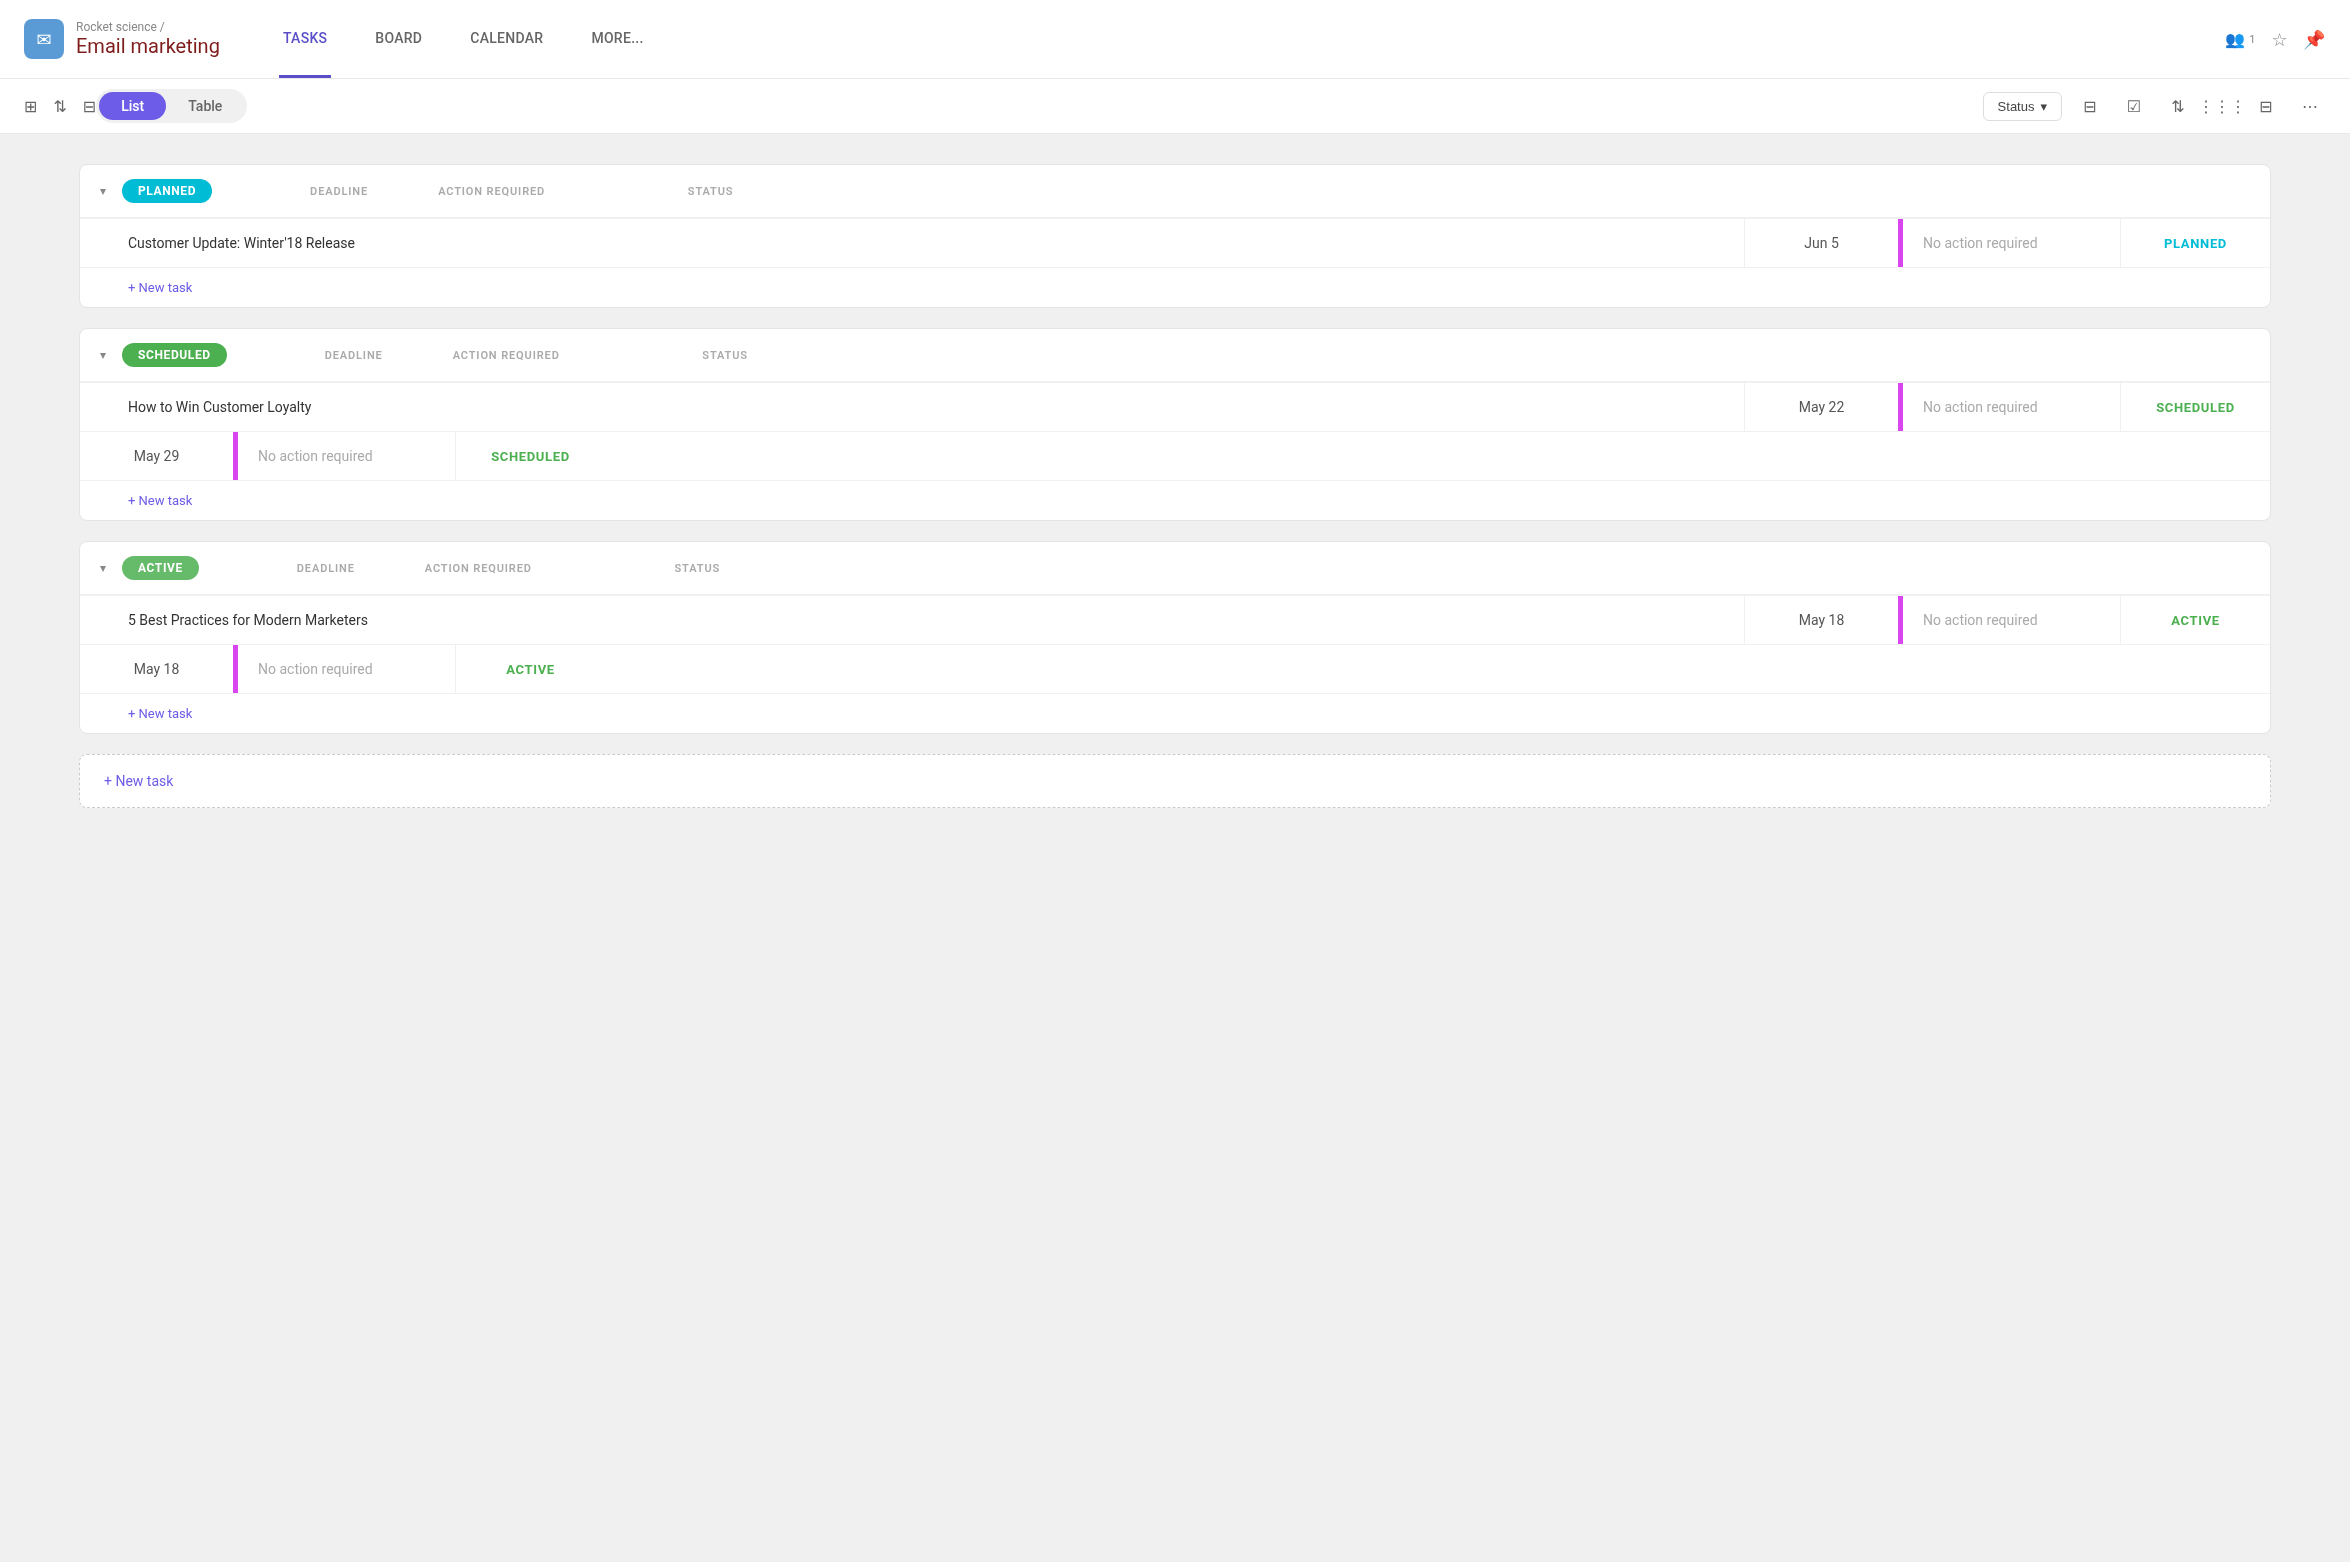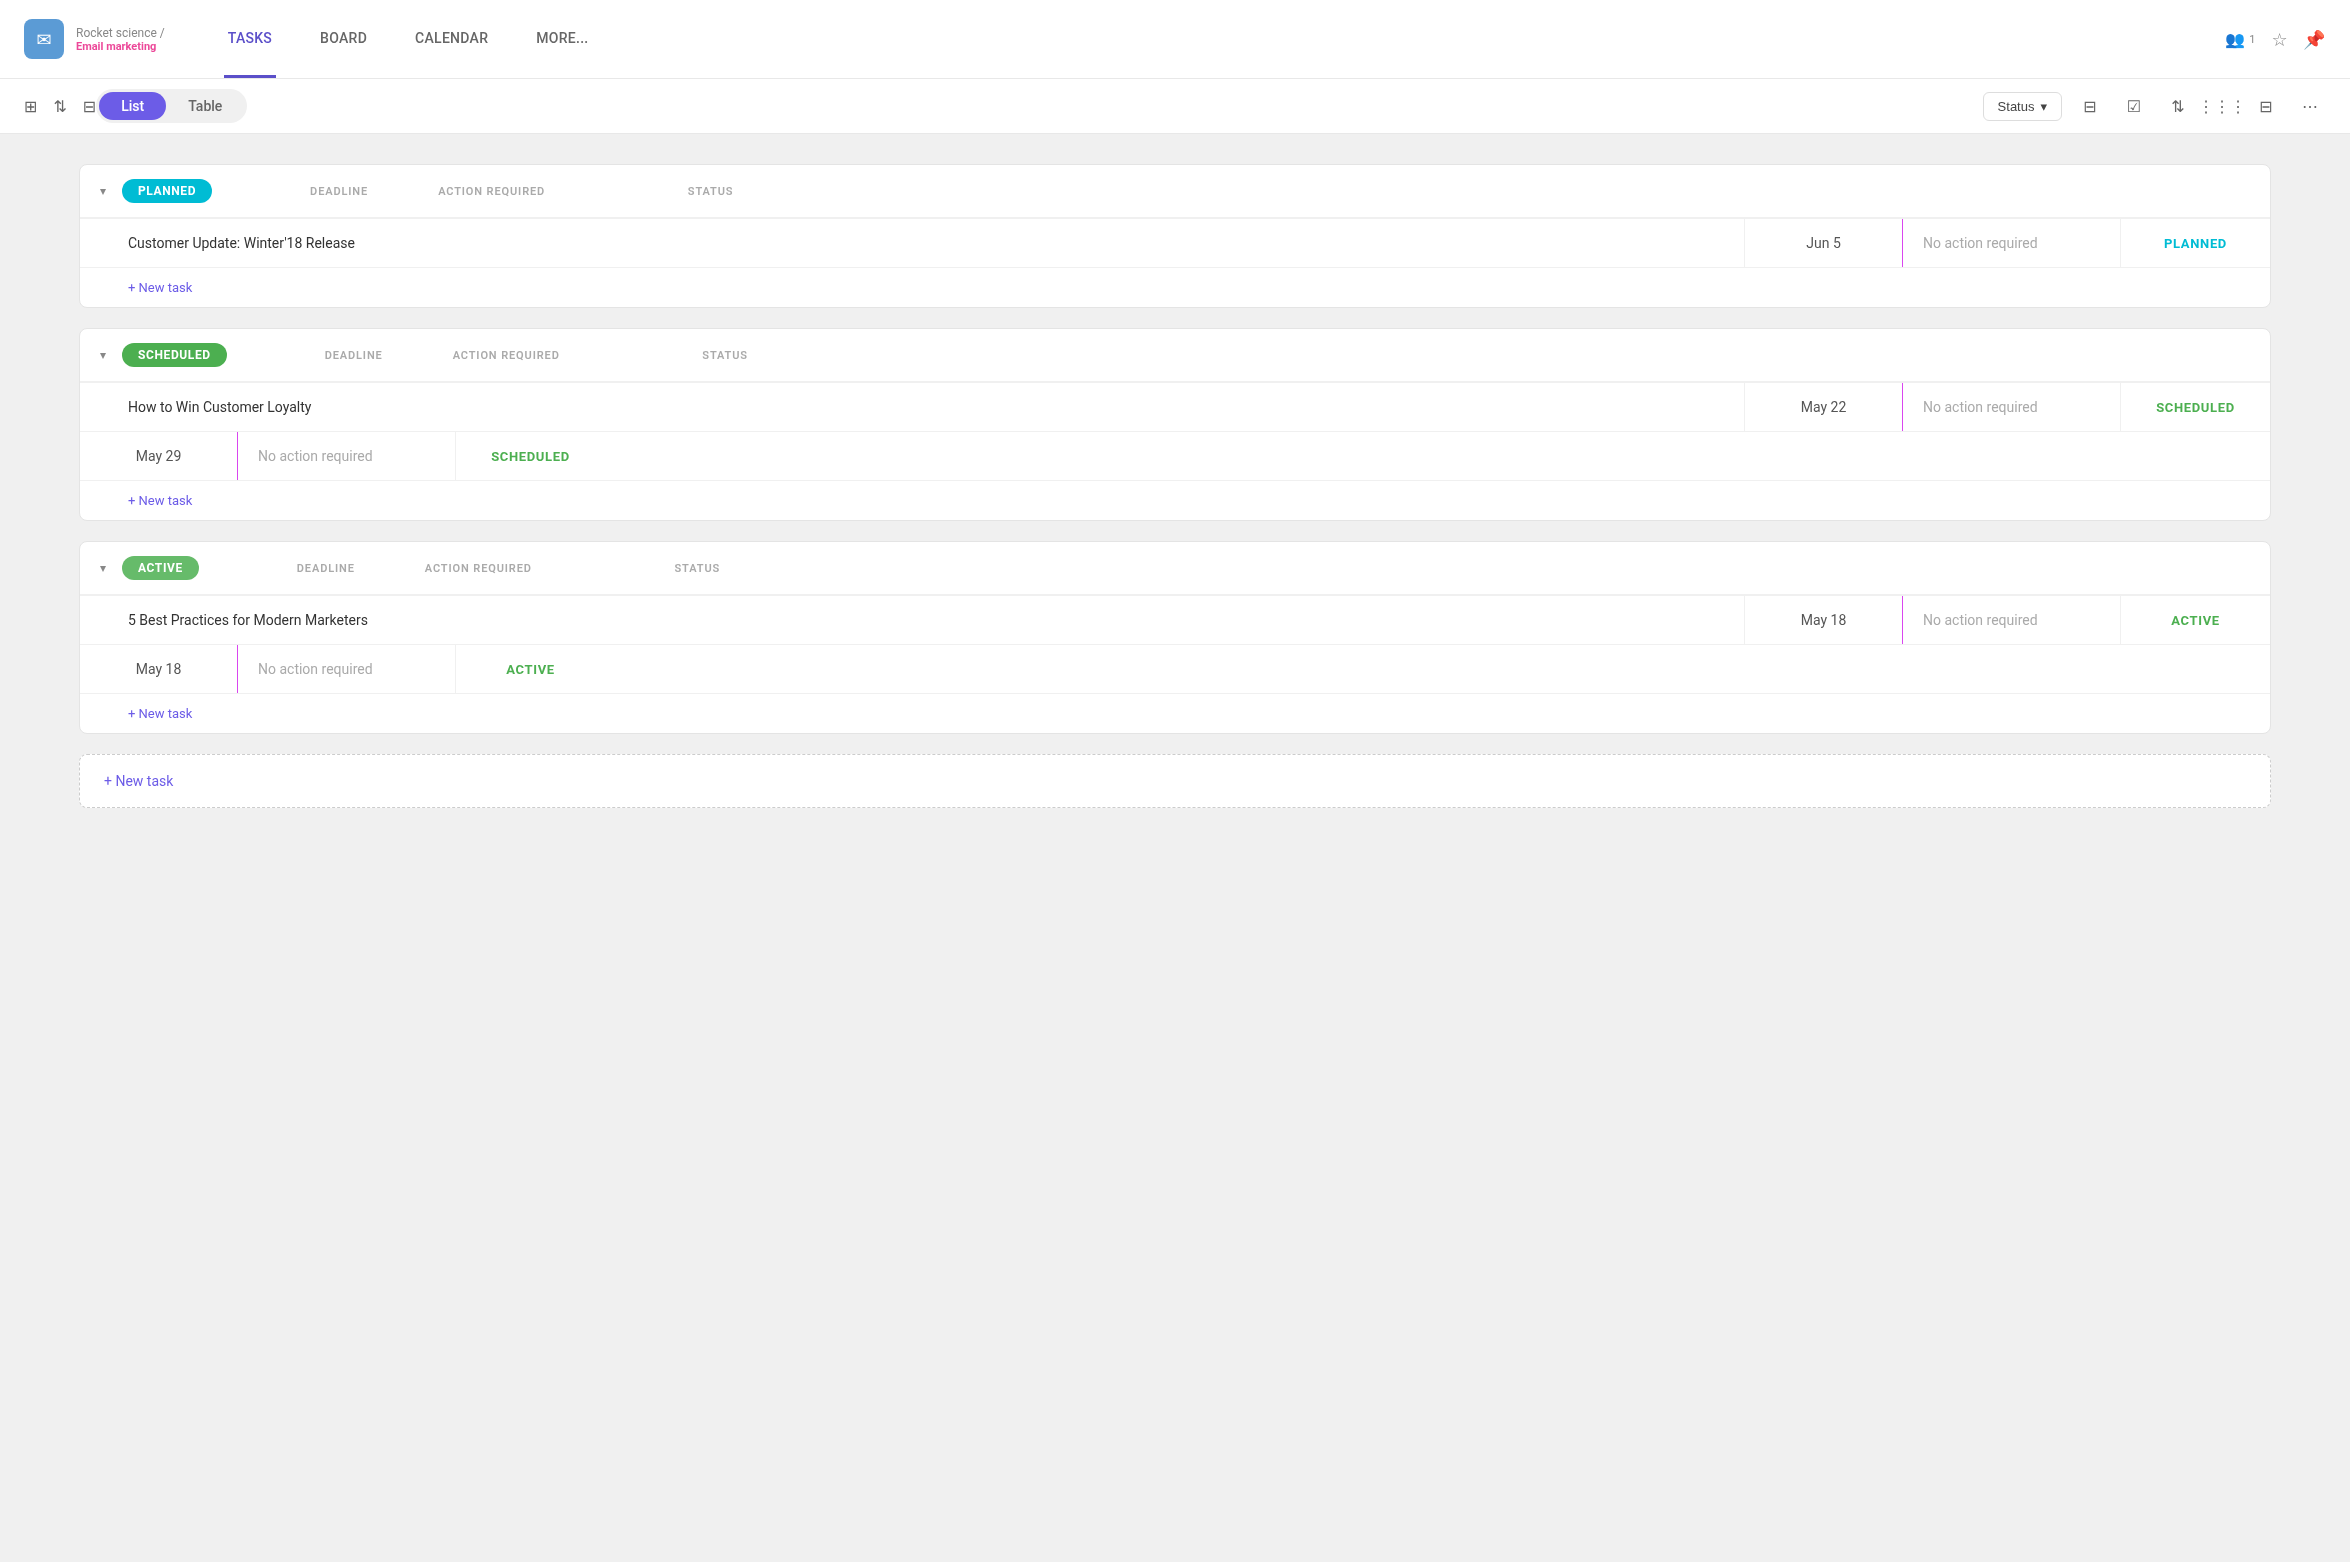--- a/index.html
+++ b/index.html
@@ -35,23 +35,23 @@
     .logo-text {
       display: flex;
       flex-direction: column;
       justify-content: flex-end;
     }
     .logo-text .parent {
       font-size: 12px;
       color: #888;
     }
     .logo-text .project {
-      font-size: 11px;
-      font-weight: 700;
-      color: #ec4899;
+      font-size: 20px;
+      font-weight: 400;
+      color: #7f1d1d;
     }
     .nav-tabs {
       display: flex;
       gap: 40px;
       align-items: flex-end;
       height: 100%;
     }
     .nav-tab {
       font-size: 14px;
       color: #666;
@@ -234,21 +234,21 @@
       font-size: 14px;
       color: #333;
       border-right: 1px solid #f0f0f0;
     }
     .task-deadline {
       width: 158px;
       text-align: center;
       padding: 16px 0;
       font-size: 14px;
       color: #555;
-      border-right: 1px solid #d946ef;
+      border-right: 5px solid #d946ef;
     }
     .task-action {
       width: 218px;
       padding: 16px 20px;
       font-size: 14px;
       color: #aaa;
       border-right: 1px solid #f0f0f0;
     }
     .task-status {
       width: 149px;

